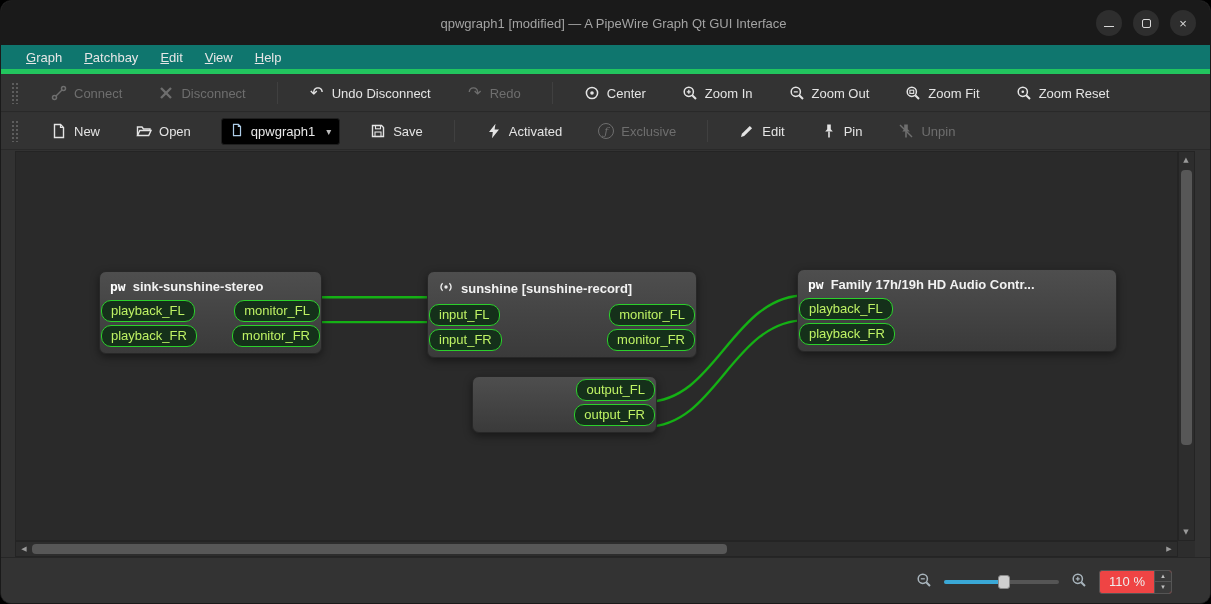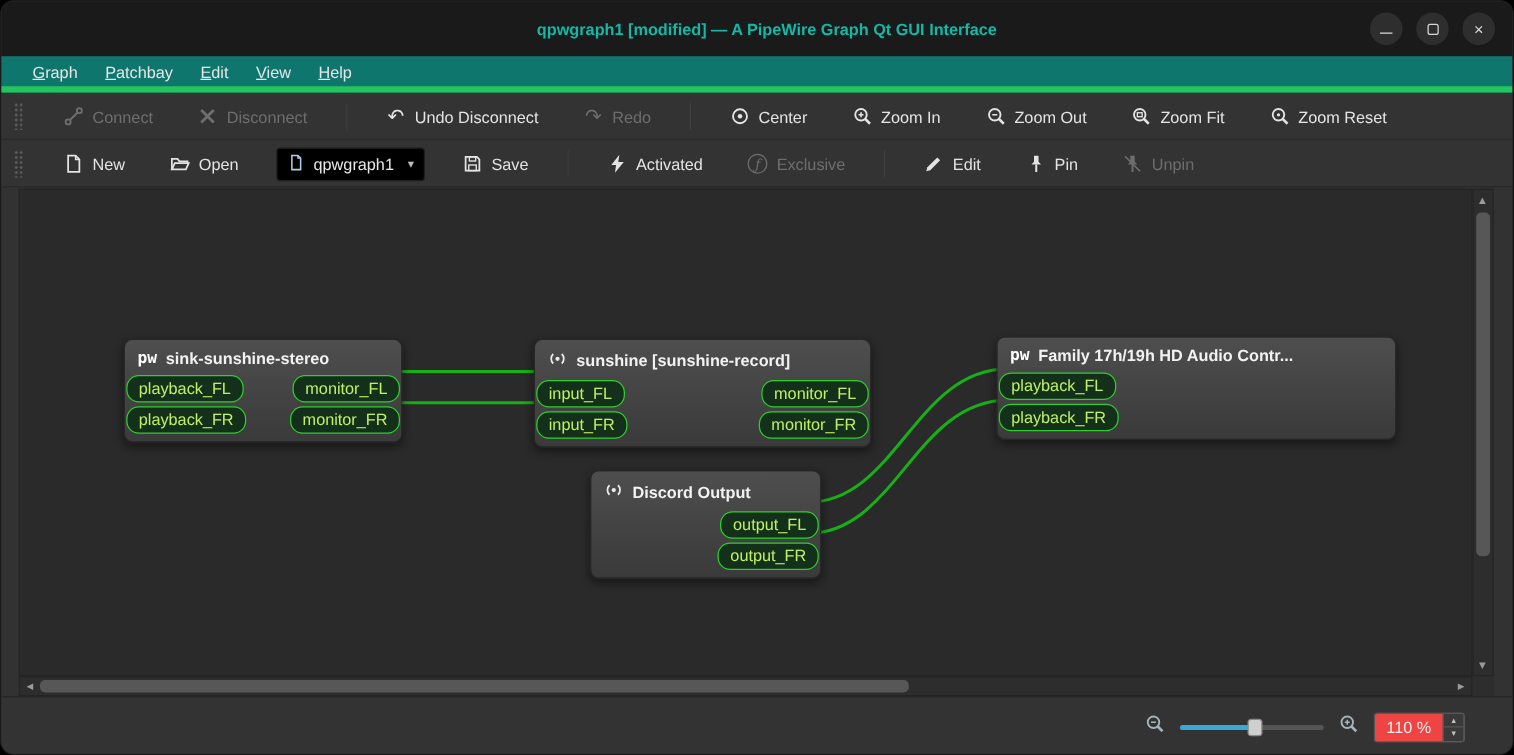--- a/index.html
+++ b/index.html
@@ -1,21 +1,21 @@
 <!DOCTYPE html>
 <html><head>
 <meta charset="utf-8">
 <style>
   html,body{margin:0;padding:0;background:#000;width:1211px;height:604px;font-family:"Liberation Sans","DejaVu Sans",sans-serif;}
   *{box-sizing:border-box;}
   .window{position:absolute;left:0;top:0;width:1211px;height:604px;background:#323232;border-radius:11px;overflow:hidden;border:1px solid #1a1a1a;}
 
   
   .titlebar{position:absolute;left:0;top:0;width:100%;height:44px;background:#1a1a1a;display:flex;align-items:center;justify-content:center;}
-  .titlebar .title{color:#14b8a6;font-size:13px;font-weight:bold;margin-left:16px;}
+  .titlebar .title{color:#a3a3a3;font-size:13px;font-weight:normal;margin-left:16px;}
   .winbtns{position:absolute;right:14px;top:9px;display:flex;gap:11px;}
   .winbtn{width:26px;height:26px;border-radius:50%;background:#2e2e2e;color:#d9d9d9;display:flex;align-items:center;justify-content:center;font-size:13px;cursor:default;}
   .minbar{display:block;width:10px;border-top:1.6px solid #d9d9d9;margin-top:6px;}
   .maxsq{display:block;width:9px;height:9px;border:1.4px solid #d9d9d9;border-radius:2px;}
 
   
   .menubar{position:absolute;left:0;top:44px;width:100%;height:29px;background:#0f766e;border-bottom:5px solid #22c55e;display:flex;align-items:center;padding-left:14px;text-align:center;}
   .menu-item{padding:4px 11px;color:#e6e6e6;font-size:13px;border-radius:3px;}
   .menu-item .mn{text-decoration:underline;}
 
@@ -325,28 +325,20 @@
         <span class="pw-icon">pw</span>
         <span>Family 17h/19h HD Audio Contr...</span>
       </div>
       <div class="node-ports">
         <div class="port in">playback_FL</div>
         <div class="port in">playback_FR</div>
       </div>
     </div>
 
     <div class="node" style="left:456px;top:208px;width:185px;">
-      <div class="node-title">
-        <span><svg width="16" height="16" viewBox="0 0 16 16">
-              <circle cx="8" cy="8" r="1.7" fill="#ececec"></circle>
-              <path d="M4.6,4.2 a5.2,5.2 0 0 0 0,7.6" fill="none" stroke="#ececec" stroke-width="1.4"></path>
-              <path d="M11.4,4.2 a5.2,5.2 0 0 1 0,7.6" fill="none" stroke="#ececec" stroke-width="1.4"></path>
-            </svg></span>
-        <span>Discord Output</span>
-      </div>
       <div class="node-ports">
         <div class="port out">output_FL</div>
         <div class="port out">output_FR</div>
       </div>
     </div>
 
   </div>
 
   <div class="vscroll">
     <span class="sarrow" style="top:1px;left:0;">▲</span>

